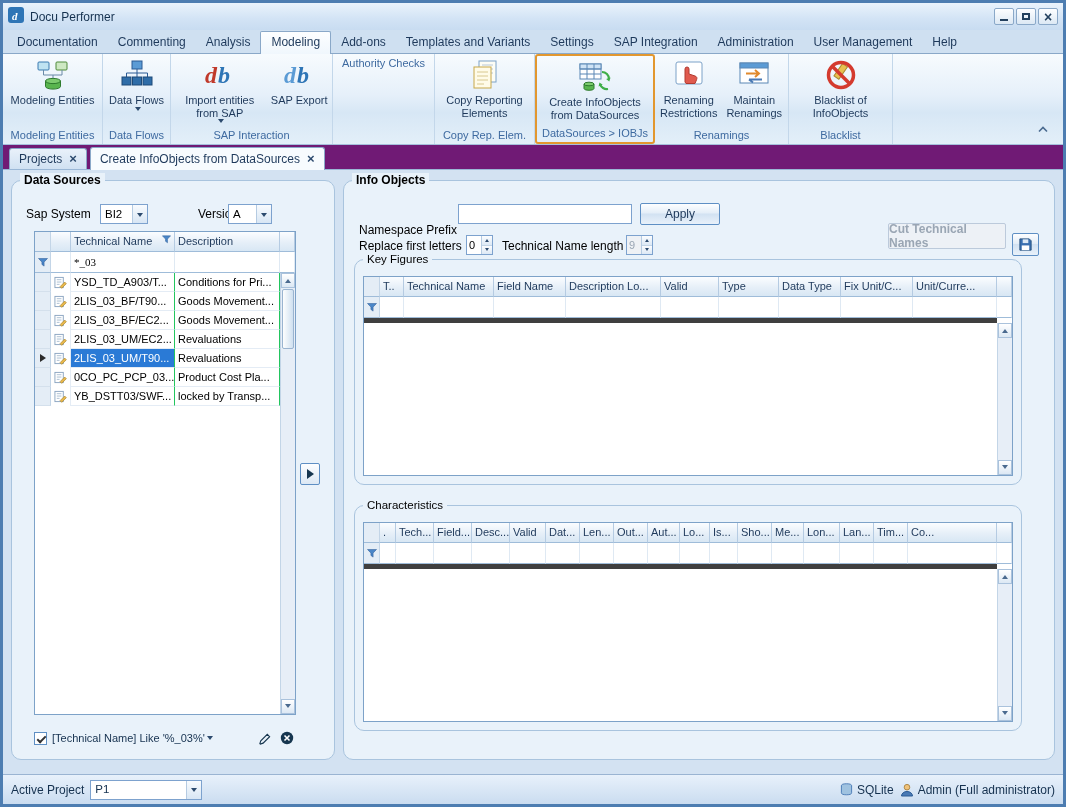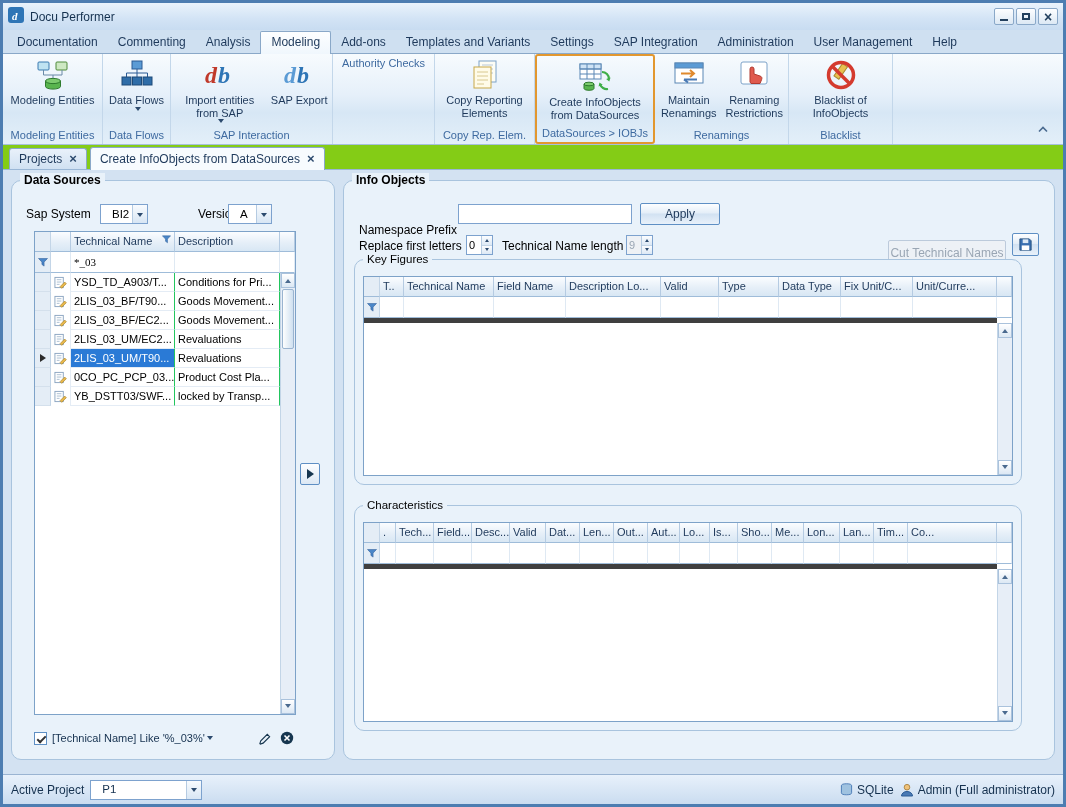--- a/index.html
+++ b/index.html
@@ -27,37 +27,37 @@
   .rbtns{flex:1;display:flex;justify-content:center;gap:2px;}
   .rbtn{display:flex;flex-direction:column;align-items:center;padding-top:3px;border-radius:3px;}
   .ric{width:32px;height:32px;flex-shrink:0;}
   .ric svg{display:block;}
   .rlabel{font-size:11px;line-height:12.5px;color:#1e395b;text-align:center;margin-top:3px;}
   .rcap{height:16px;font-size:11px;color:#3e6aa0;text-align:center;line-height:15px;white-space:nowrap;overflow:hidden;}
   .mini-arrow{display:inline-block;width:0;height:0;border:3.5px solid transparent;border-top:4px solid #2c4a6e;margin-left:2px;vertical-align:middle;}
   .ribbon-collapse{position:absolute;right:12px;bottom:8px;width:16px;height:14px;display:flex;align-items:center;justify-content:center;}
 
   
-  .doctabs{height:25px;background:#84cc16;display:flex;align-items:flex-end;padding-left:6px;gap:3px;border-bottom:1px solid #9ab7d6;flex-shrink:0;}
+  .doctabs{height:25px;background:#701a75;display:flex;align-items:flex-end;padding-left:6px;gap:3px;border-bottom:1px solid #9ab7d6;flex-shrink:0;}
   .dtab{height:21px;display:flex;align-items:center;gap:7px;padding:0 9px;border:1px solid #8aa8c8;border-bottom:none;border-radius:3px 3px 0 0;background:linear-gradient(#e9f1fa,#d0e1f2);font-size:12px;color:#1e395b;white-space:nowrap;}
   .dtab.active{background:#f7fbfe;height:23px;margin-bottom:-1px;padding-bottom:1px;z-index:2;}
   .tab-close::before{content:"×";font-size:13px;font-weight:bold;color:#2c4a6e;line-height:1;}
 
   
   .content{flex:1;position:relative;background:#d3e2f2;}
   .gbox{position:absolute;border:1px solid #a9c4de;border-radius:10px;background:#e9f2fa;}
   .gcap{position:absolute;top:-8px;left:8px;background:#e9f2fa;padding:0 4px;font-size:12px;font-weight:bold;color:#000;line-height:14px;white-space:nowrap;}
   .gcap.sm{font-weight:normal;font-size:11.5px;}
   .lbl{position:absolute;font-size:12px;color:#000;white-space:nowrap;}
   .txt{position:absolute;height:20px;border:1px solid #7da2ce;background:#fff;font-size:11.5px;font-family:inherit;padding:0 3px;outline:none;}
   .btn{position:absolute;border:1px solid #5e8fc4;border-radius:2px;background:linear-gradient(#fdfeff,#e4eef8 45%,#d2e2f2 50%,#e8f1fa);font-size:12px;color:#1e395b;display:flex;align-items:center;justify-content:center;}
   .btn.disabled{border-color:#bccadb;color:#9aa6b4;background:#edf1f6;}
 
   
-  .combo{display:inline-flex;position:absolute;border:1px solid #7da2ce;background:#fff;height:20px;align-items:stretch;padding-left:7px;}
+  .combo{display:inline-flex;position:absolute;border:1px solid #7da2ce;background:#fff;height:20px;align-items:stretch;}
   .combo-text{flex:1;font-size:11.5px;padding:2.5px 4px 0 4px;overflow:hidden;white-space:nowrap;}
   .combo-btn{width:15px;background:linear-gradient(#f8fbfe,#d8e6f4);border-left:1px solid #b5cbe2;display:flex;align-items:center;justify-content:center;}
   .combo-btn::after{content:"";width:0;height:0;border:3.5px solid transparent;border-top:4px solid #2c4a6e;margin-top:4px;}
 
   
   .spin{position:absolute;display:flex;border:1px solid #7da2ce;background:#fff;height:20px;width:27px;}
   .spin input{width:14px;border:none;outline:none;font-size:11px;font-family:inherit;padding:0 2px;background:transparent;}
   .spin.dis{background:#eef1f5;}
   .spin.dis input{color:#9aa6b4;}
   .spin-btns{width:11px;display:flex;flex-direction:column;border-left:1px solid #b5cbe2;}
@@ -272,36 +272,36 @@
         </div>
       </div>
       <div class="rcap">DataSources &gt; IOBJs</div>
     </div>
 
     <div class="rgroup" style="width:134px">
       <div class="rbtns">
         <div class="rbtn" style="width:64px">
           <span class="ric">
             <svg viewBox="0 0 32 32" width="32" height="32">
+                <rect x="3" y="3" width="26" height="22" rx="2" fill="#ffffff" stroke="#7da2c8"></rect>
+                <path d="M12 23 V10 a2 2 0 0 1 4 0 v5 l6 2 c2 .7 2.2 2 1.6 3.6 L22 24.5 H13 z" fill="#e05a4e" stroke="#b03a30"></path>
+              </svg>
+          </span>
+          <span class="rlabel">Renaming Restrictions</span>
+        </div>
+        <div class="rbtn" style="width:64px">
+          <span class="ric">
+            <svg viewBox="0 0 32 32" width="32" height="32">
                 <rect x="2" y="4" width="28" height="20" fill="#ffffff" stroke="#5b87b5"></rect>
                 <rect x="2" y="4" width="28" height="5" fill="#5b9bd5" stroke="#5b87b5"></rect>
                 <path d="M8 14.5 h13 m-4 -3.5 l4 3.5 -4 3.5" stroke="#e08a2e" stroke-width="2" fill="none"></path>
                 <path d="M24 20.5 h-13 m4 3 l-4 -3" stroke="#4a7ab5" stroke-width="2" fill="none"></path>
               </svg>
           </span>
           <span class="rlabel">Maintain Renamings</span>
-        </div>
-        <div class="rbtn" style="width:64px">
-          <span class="ric">
-            <svg viewBox="0 0 32 32" width="32" height="32">
-                <rect x="3" y="3" width="26" height="22" rx="2" fill="#ffffff" stroke="#7da2c8"></rect>
-                <path d="M12 23 V10 a2 2 0 0 1 4 0 v5 l6 2 c2 .7 2.2 2 1.6 3.6 L22 24.5 H13 z" fill="#e05a4e" stroke="#b03a30"></path>
-              </svg>
-          </span>
-          <span class="rlabel">Renaming Restrictions</span>
         </div>
       </div>
       <div class="rcap">Renamings</div>
     </div>
 
     <div class="rgroup" style="width:104px">
       <div class="rbtns">
         <div class="rbtn" style="width:76px">
           <span class="ric">
             <svg viewBox="0 0 32 32" width="32" height="32">
@@ -515,21 +515,21 @@
       </div>
       <span class="lbl" style="left:158px;top:58px;">Technical Name length</span>
       <div class="spin dis" style="left:282px;top:54px;">
         <input disabled="" value="9" style="">
         <div class="spin-btns">
             <div class="sup"></div>
             <div class="sdn"></div>
           </div>
       </div>
 
-      <div class="btn disabled" style="left:544px;top:59px;width:118px;height:26px;">
+      <div class="btn disabled" style="left:544px;top:42px;width:118px;height:26px;font-weight:bold;">
         <span>Cut Technical Names</span>
       </div>
       <div class="btn" style="left:668px;top:52px;width:27px;height:23px;">
         <svg width="15" height="15" viewBox="0 0 16 16">
             <path d="M2 2 h10 l2 2 v10 H2 z" fill="#3a6fb0" stroke="#24507e"></path>
             <rect x="5" y="2.5" width="6" height="4" fill="#dce8f4"></rect>
             <rect x="4" y="9" width="8" height="5" fill="#ffffff"></rect>
           </svg>
       </div>
 

